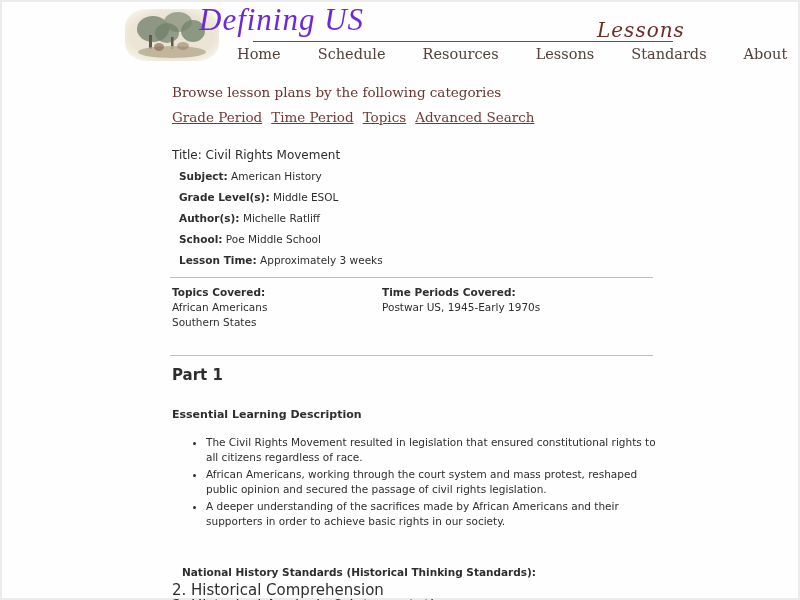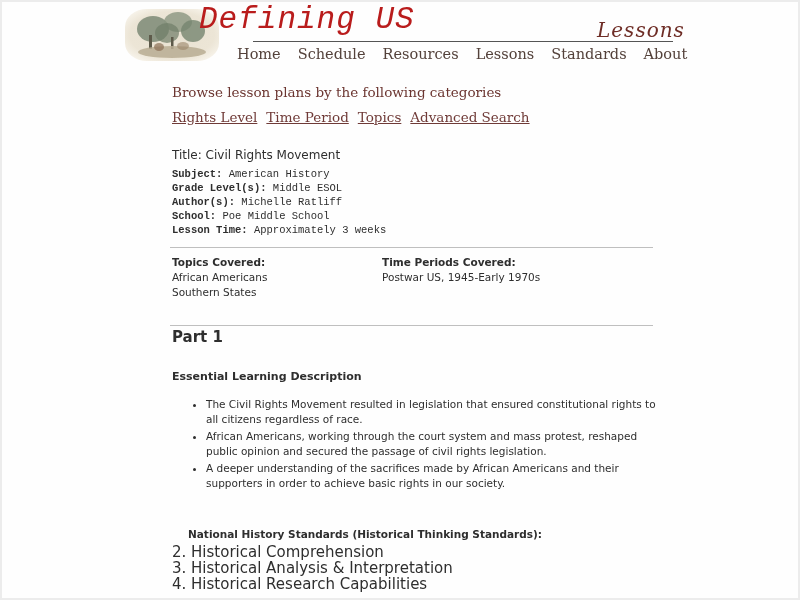--- a/index.html
+++ b/index.html
@@ -7,66 +7,66 @@
     width:800px;height:600px;position:relative;overflow:hidden;
     background:#fefefe;
     font-family:"DejaVu Sans","Liberation Sans",sans-serif;
     box-shadow:inset 0 0 0 2px #ececec;
   }
   
   .header{position:absolute;left:0;top:0;width:800px;height:72px;}
   .logo{position:absolute;left:123px;top:7px;width:98px;height:56px;}
   .site-title{
     position:absolute;left:199px;top:2px;
-    font-family:Liberation Mono, monospace;
-    font-style:italic;font-size:31px;color:#b91c1c;letter-spacing:1px;
+    font-family:Liberation Serif, serif;
+    font-style:italic;font-size:31px;color:#6d28d9;letter-spacing:1px;
     white-space:nowrap;
   }
   .header-rule{position:absolute;left:253px;top:41px;width:420px;height:1px;background:#555;}
   .lessons-script{
     position:absolute;left:597px;top:18px;
     font-family:"DejaVu Serif","Liberation Serif",serif;
     font-style:italic;font-size:20px;color:#6e2d26;letter-spacing:1px;
   }
-  .nav{position:absolute;left:237px;top:46px;display:flex;gap:17px;}
+  .nav{position:absolute;left:237px;top:46px;display:flex;gap:37px;}
   .nav-item{
     font-family:"DejaVu Serif","Liberation Serif",serif;
     font-size:14.5px;color:#53413a;cursor:pointer;white-space:nowrap;
   }
   
   .browse-heading{
     position:absolute;left:172px;top:84px;
     font-family:"DejaVu Serif","Liberation Serif",serif;
     font-size:13.5px;color:#6b3530;
   }
   .browse-links{position:absolute;left:172px;top:109px;display:flex;gap:9px;}
   .browse-link{
     font-family:"DejaVu Serif","Liberation Serif",serif;
     font-size:13.5px;color:#6f3a37;text-decoration:underline;cursor:pointer;white-space:nowrap;
   }
   
   .content{position:absolute;left:172px;top:148px;width:482px;color:#2e2e2e;}
   .title-line{font-size:12px;font-weight:normal;margin:0 0 5px 0;}
-  .meta-line{font-size:10.5px;line-height:14px;margin:0;font-family:Liberation Mono, monospace;}
+  .meta-line{font-size:10.5px;line-height:14px;margin:7px;}
   .meta-line b{font-weight:bold;}
   .rule{border:none;border-top:1px solid #bfbfbf;margin:10px 0 0 -2px;width:483px;}
   
   .topics-row{display:flex;margin-top:8px;}
   .topics-col1{width:210px;}
   .topics-col2{flex:1;}
   .col-heading{font-size:10.5px;font-weight:bold;margin:0 0 2px 0;}
   .col-item{font-size:10.5px;line-height:14.5px;margin:0;}
   .rule2{border:none;border-top:1px solid #bfbfbf;margin:26px 0 0 -2px;width:483px;}
   
-  .part-heading{font-size:15px;font-weight:bold;margin:2px 0 0 0;}
+  .part-heading{font-size:15px;font-weight:bold;margin:10px 0 0 0;}
   .section-heading{font-size:11px;font-weight:bold;margin:24px 0 0 0;}
   .bullets{margin:14px 0 0 0;padding-left:34px;}
   .bullets li{font-size:10.5px;line-height:14.5px;margin-bottom:3px;width:450px;}
   .standards{margin-top:38px;}
-  .standards-heading{font-size:10.5px;font-weight:bold;margin:0 0 4px 16px;}
+  .standards-heading{font-size:10.5px;font-weight:bold;margin:0 0 4px 10px;}
   .standard-item{font-size:15px;line-height:16px;margin:0;}
 </style>
 </head>
 <body>
 
 <div class="header">
 
   <svg class="logo" viewBox="0 0 98 56">
     <defs>
       <radialGradient id="bg" cx="50%" cy="50%" r="60%">
@@ -96,21 +96,21 @@
     <span class="nav-item">Schedule</span>
     <span class="nav-item">Resources</span>
     <span class="nav-item">Lessons</span>
     <span class="nav-item">Standards</span>
     <span class="nav-item">About</span>
   </div>
 </div>
 
 <div class="browse-heading">Browse lesson plans by the following categories</div>
 <div class="browse-links">
-  <span class="browse-link">Rights Level</span>
+  <span class="browse-link">Grade Period</span>
   <span class="browse-link">Time Period</span>
   <span class="browse-link">Topics</span>
   <span class="browse-link">Advanced Search</span>
 </div>
 
 <div class="content">
 
   <p class="title-line"><span>Title:</span> <span>Civil Rights Movement</span></p>
 
   <p class="meta-line"><b>Subject:</b> <span>American History</span></p>

